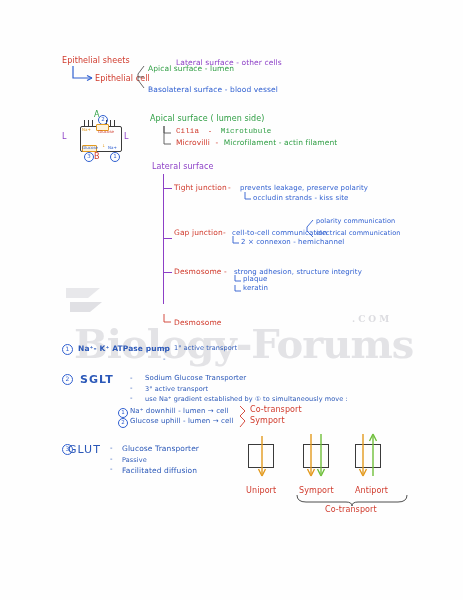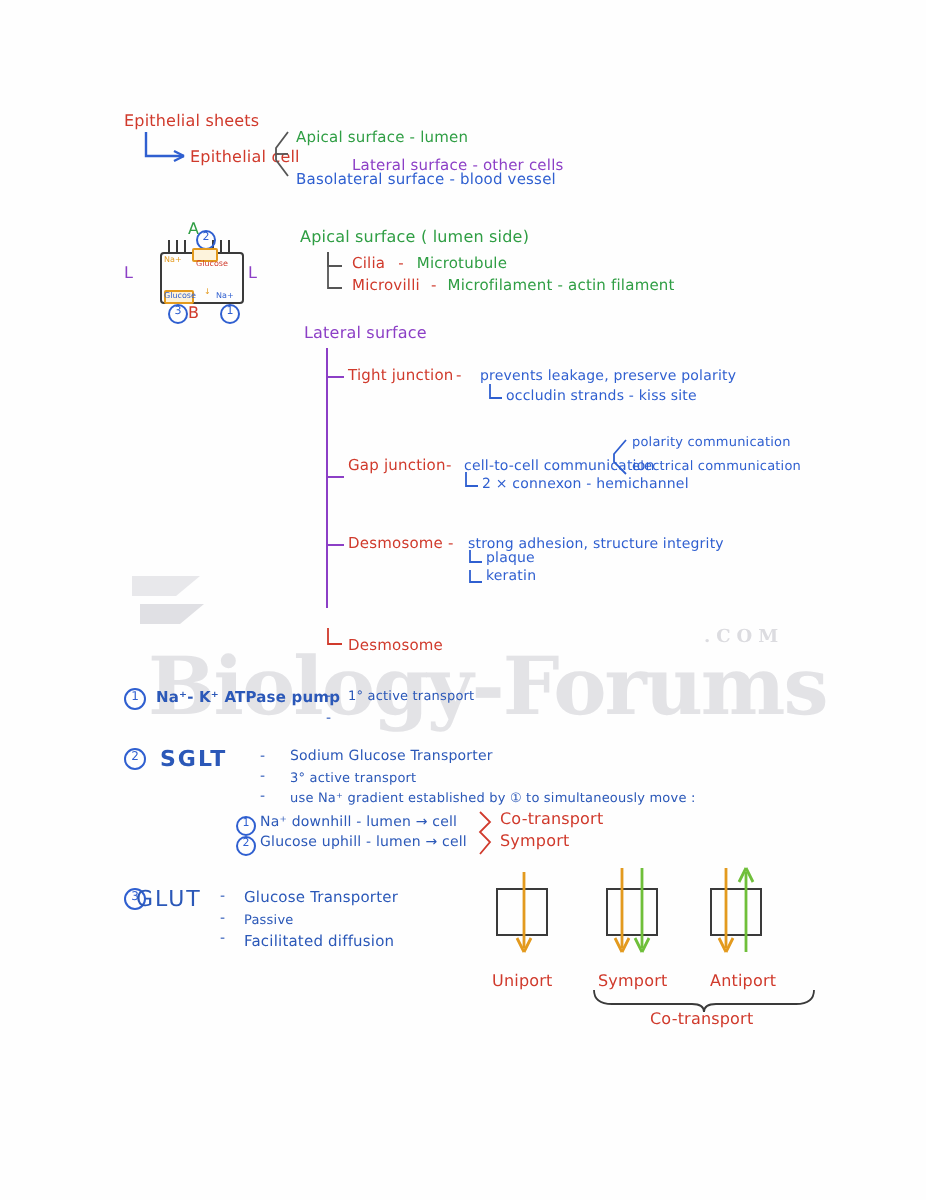--- a/index.html
+++ b/index.html
@@ -152,21 +152,21 @@
     <path d="M8,2 L2,10 L2,16 L8,24" stroke="#555" stroke-width="0.9" fill="none"></path>
     <path d="M2,13 L8,13" stroke="#555" stroke-width="0.9" fill="none"></path>
   </svg>
 
   <div class="hw s75 green" style="left:148px; top:64px;">
     <span>Apical surface</span>
     <span>-</span>
     <span>lumen</span>
   </div>
 
-  <div class="hw s75 purple" style="left:145px; top:78px;padding-left:31px;">
+  <div class="hw s75 purple" style="left:145px; top:58px;padding-left:31px;">
     <span>Lateral surface</span>
     <span>-</span>
     <span>other cells</span>
   </div>
 
   <div class="hw s75 blue" style="left:148px; top:85px;">
     <span>Basolateral surface</span>
     <span>-</span>
     <span>blood vessel</span>
   </div>
@@ -199,21 +199,21 @@
     <div class="tinylbl orange" style="left:30px; top:31px;">↓</div>
   </div>
 
   <div class="hw s8 green" style="left:150px; top:114px;">Apical surface ( lumen side)</div>
 
   <svg class="arrow-svg" style="left:162px; top:124px;" width="12" height="24">
     <path d="M2,2 L2,9 L9,9" stroke="#555" stroke-width="0.9" fill="none"></path>
     <path d="M2,2 L2,20 L9,20" stroke="#555" stroke-width="0.9" fill="none"></path>
   </svg>
 
-  <div class="hw s75 red" style="left:176px; top:127px;">
+  <div class="hw s75 red" style="left:176px; top:127px;font-family:Liberation Mono, monospace;">
     <span>Cilia</span>
     <span style="padding:0 4px;">-</span>
     <span class="green">Microtubule</span>
   </div>
 
   <div class="hw s75 red" style="left:176px; top:138px;">
     <span>Microvilli</span>
     <span style="padding:0 3px;">-</span>
     <span class="green">Microfilament  -  actin filament</span>
   </div>

